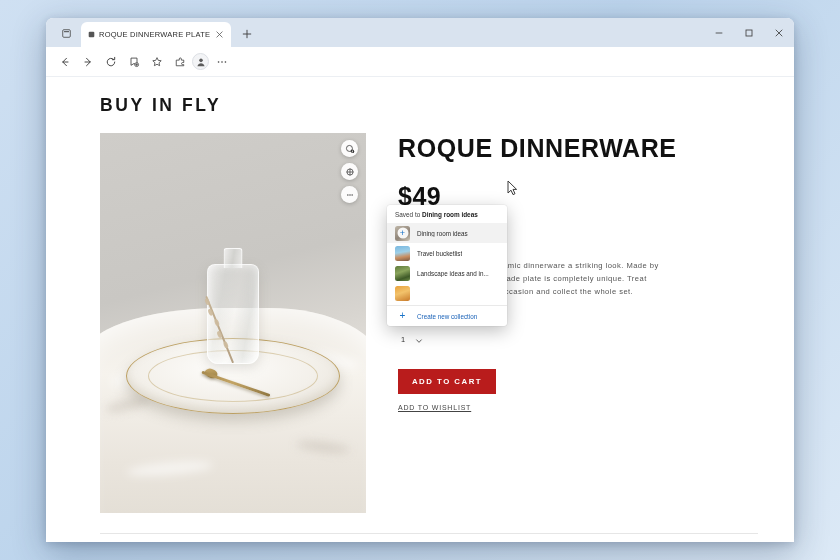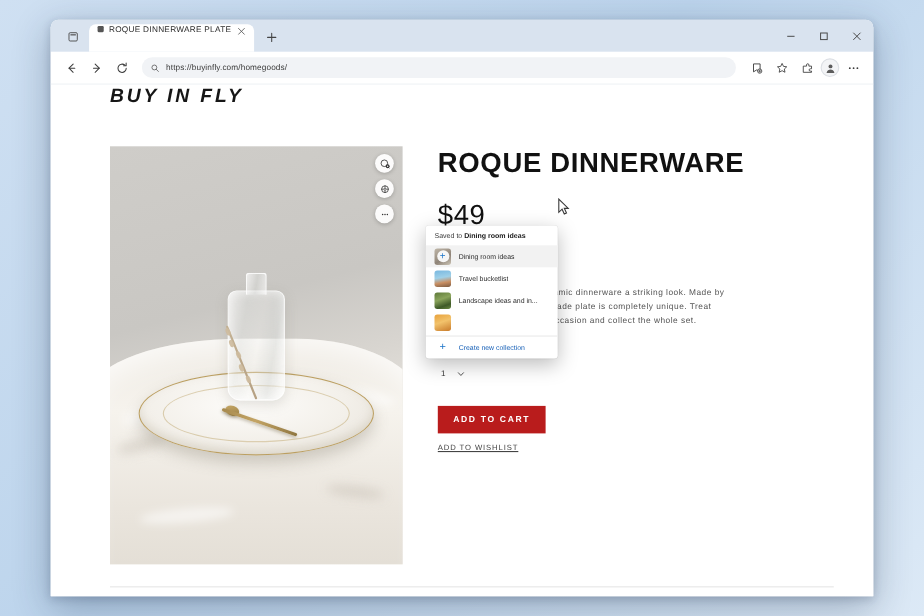--- a/index.html
+++ b/index.html
@@ -21,21 +21,21 @@
   .tabstrip{
     position:relative;height:29px;background:#d9e3ef;
     display:flex;align-items:flex-end;padding-left:5px;
   }
   .tablist-btn{
     width:26px;height:22px;margin:0 2px 3px 2px;display:flex;
     align-items:center;justify-content:center;border-radius:3px;
   }
   .tab{
     height:25px;min-width:110px;max-width:160px;background:#fff;
-    border-radius:6px 6px 0 0;display:flex;align-items:flex-start;
+    border-radius:6px 6px 0 0;display:flex;align-items:center;
     padding:0 6px;gap:3px;box-sizing:border-box;
   }
   .tab .favicon{width:9px;height:9px;flex:0 0 auto;display:flex;align-items:center;justify-content:center;}
   .tab .ttl{
     font-size:7.5px;letter-spacing:.25px;color:#2b2b2b;white-space:nowrap;
     overflow:hidden;text-overflow:ellipsis;flex:1 1 auto;
   }
   .tab .tclose{width:12px;height:12px;display:flex;align-items:center;justify-content:center;flex:0 0 auto;}
   .newtab{width:20px;height:20px;margin:0 0 3px 6px;display:flex;align-items:center;justify-content:center;}
 
@@ -54,21 +54,21 @@
   }
   .omnibox .url{font-size:7.5px;color:#3b3b3b;letter-spacing:.1px;white-space:nowrap;}
   .avatar-btn{
     width:15px;height:15px;border-radius:50%;background:#f3f4f6;
     display:flex;align-items:center;justify-content:center;border:1px solid #dcdfe4;
   }
 
   
   .site{position:relative;height:466px;background:#fff;overflow:hidden;}
   .sitehead{
-    height:56px;display:flex;padding:0 36px 0 54px;box-sizing:border-box;font-style:italic;
+    height:56px;display:flex;align-items:center;padding:0 36px 0 54px;box-sizing:border-box;
   }
   .logo{
     font-size:17.5px;font-weight:700;letter-spacing:2.6px;color:#161616;
     white-space:nowrap;
   }
   .nav{margin-left:auto;display:flex;align-items:center;gap:21px;}
   .navlink{
     font-size:7.6px;font-weight:700;letter-spacing:1.25px;color:#1d1d1d;
     position:relative;padding-bottom:3px;white-space:nowrap;
   }
@@ -152,21 +152,21 @@
     display:flex;align-items:center;justify-content:center;
     box-shadow:0 1px 4px rgba(0,0,0,.22);
   }
 
   
   .details{flex:1 1 auto;min-width:0;padding-top:2px;}
   .ptitle{
     font-size:25px;font-weight:800;letter-spacing:.6px;color:#111;line-height:1.06;margin:0;
   }
   .price{
-    font-size:25px;font-weight:400;color:#111;margin:20px 0 3px 0;letter-spacing:.5px;
+    font-size:25px;font-weight:700;color:#111;margin:20px 0 3px 0;letter-spacing:.5px;
   }
   .revrow{margin-top:4px;display:flex;align-items:center;gap:7px;}
   .stars{font-size:8px;color:#1d1d1d;letter-spacing:1px;}
   .reviews{font-size:7.4px;letter-spacing:.7px;color:#3a3a3a;text-decoration:underline;}
   .sechead{
     font-size:8.4px;font-weight:800;letter-spacing:1.35px;color:#111;margin:18px 0 7px 0;
   }
   .desc{
     font-size:7.6px;line-height:1.72;color:#555;letter-spacing:.45px;max-width:262px;margin:0;
   }
@@ -293,29 +293,20 @@
         <svg width="12" height="12" viewBox="0 0 16 16">
             <path d="M6 3 L11 8 L6 13" fill="none" stroke="#3c3c3c" stroke-width="1.25" stroke-linecap="round" stroke-linejoin="round"></path>
             <path d="M11 8H4" stroke="#3c3c3c" stroke-width="1.25" stroke-linecap="round"></path>
           </svg>
       </div>
       <div class="tbtn">
         <svg width="12" height="12" viewBox="0 0 16 16">
             <path d="M13 8a5 5 0 1 1-1.6-3.6" fill="none" stroke="#3c3c3c" stroke-width="1.25" stroke-linecap="round"></path>
             <path d="M12.9 1.8v3.1H9.8" fill="none" stroke="#3c3c3c" stroke-width="1.25" stroke-linecap="round" stroke-linejoin="round"></path>
           </svg>
-      </div>
-      <div class="omnibox">
-        <span>
-          <svg width="8" height="8" viewBox="0 0 12 12">
-              <circle cx="5" cy="5" r="3.3" fill="none" stroke="#5a5a5a" stroke-width="1.1"></circle>
-              <path d="M7.5 7.5 L10.5 10.5" stroke="#5a5a5a" stroke-width="1.1" stroke-linecap="round"></path>
-            </svg>
-        </span>
-        <span class="url">https://buyinfly.com/homegoods/</span>
       </div>
       <div class="tbtn">
         <svg width="12" height="12" viewBox="0 0 16 16">
             <path d="M4 2.8h8v9.6l-4-2.4-4 2.4z" fill="none" stroke="#3c3c3c" stroke-width="1.1" stroke-linejoin="round"></path>
             <circle cx="11.5" cy="11.5" r="2.6" fill="#fff" stroke="#3c3c3c" stroke-width="1"></circle>
             <path d="M11.5 10.2v2.6 M10.2 11.5h2.6" stroke="#3c3c3c" stroke-width=".95" stroke-linecap="round"></path>
           </svg>
       </div>
       <div class="tbtn">
         <svg width="12" height="12" viewBox="0 0 16 16">

